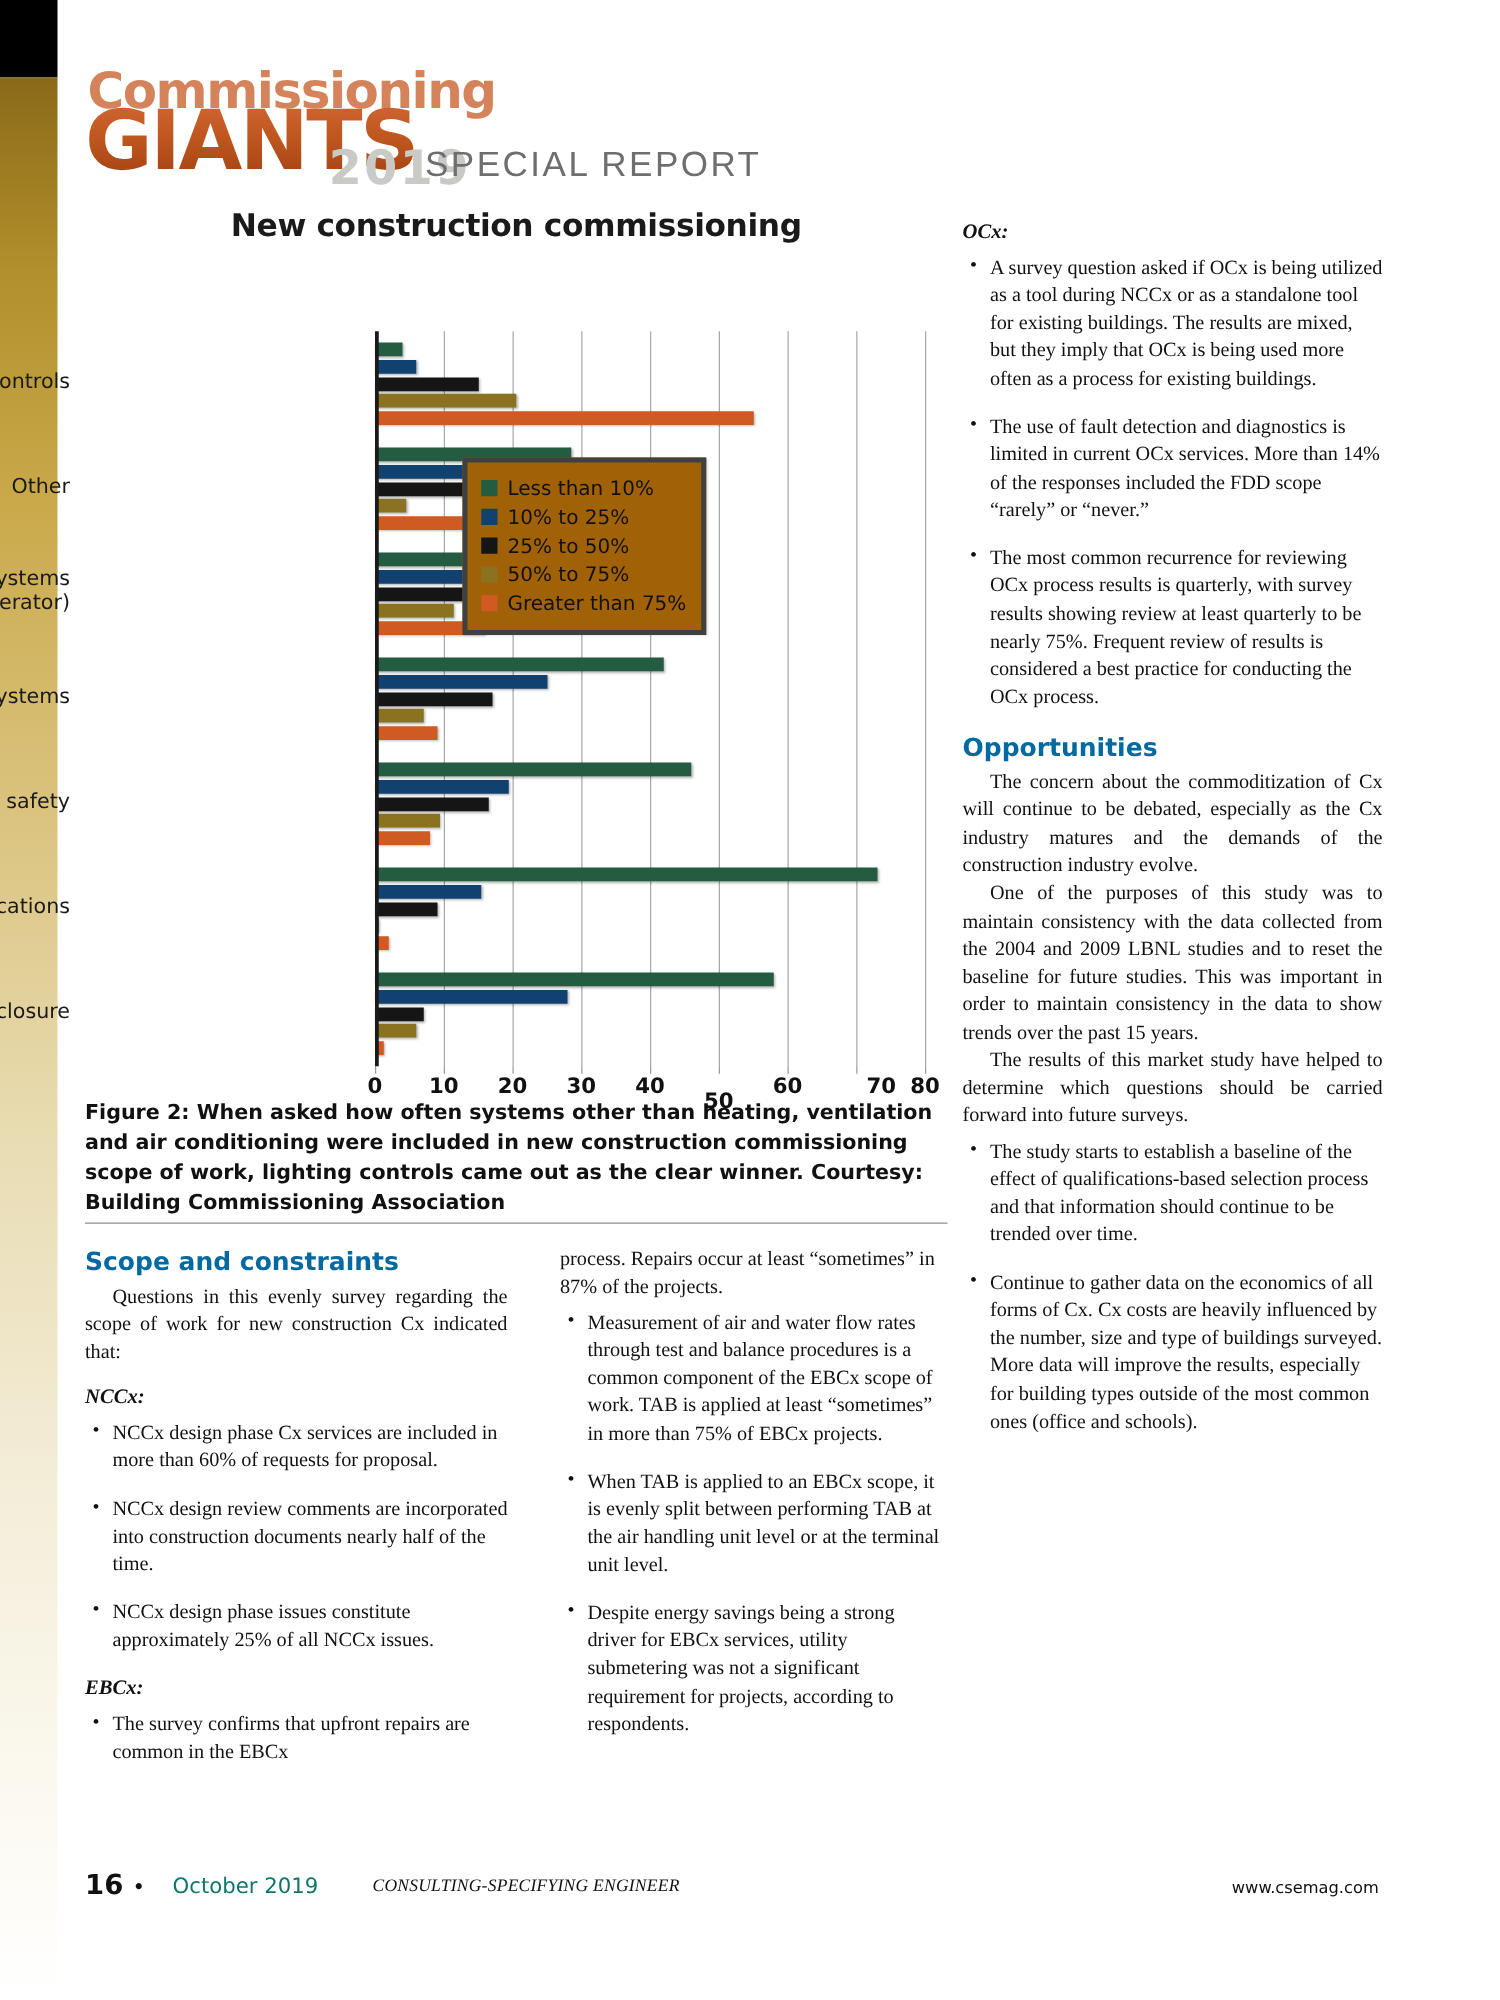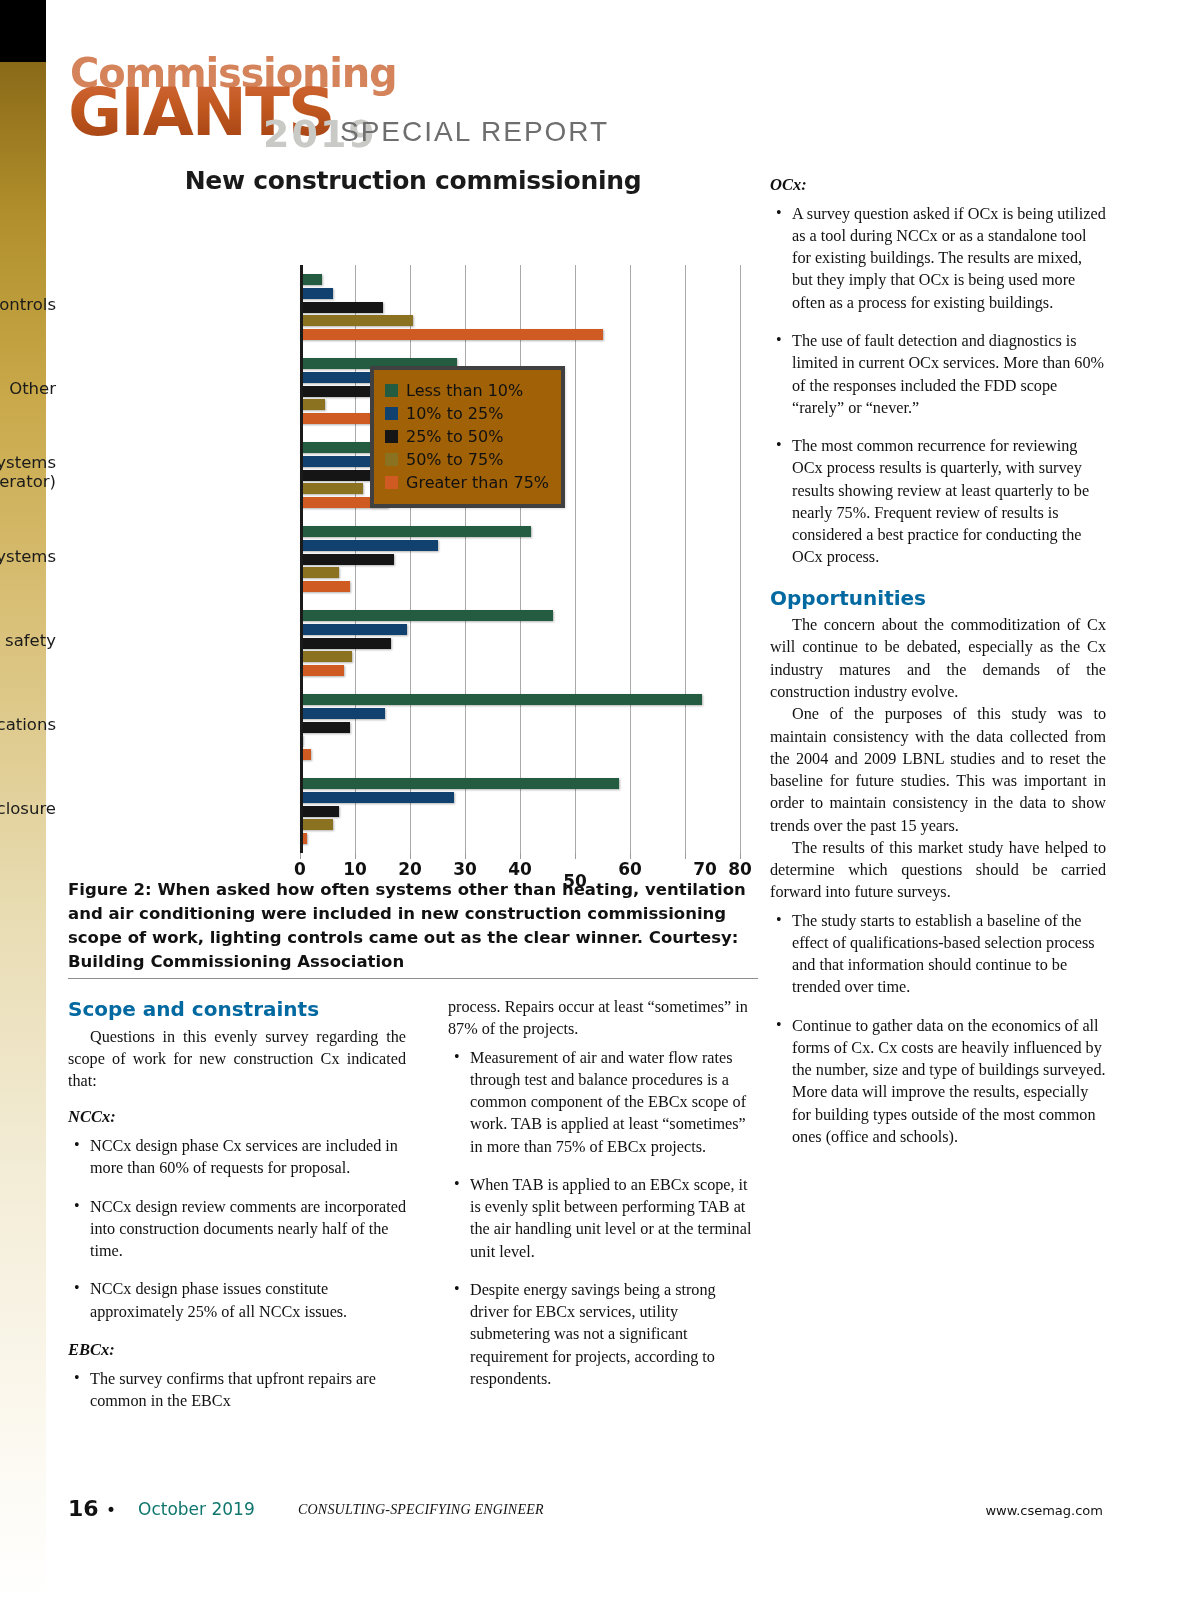--- a/index.html
+++ b/index.html
@@ -302,21 +302,21 @@
       <li>Measurement of air and water flow rates through test and balance procedures is a common component of the EBCx scope of work. TAB is applied at least “sometimes” in more than 75% of EBCx projects.</li>
       <li>When TAB is applied to an EBCx scope, it is evenly split between performing TAB at the air handling unit level or at the terminal unit level.</li>
       <li>Despite energy savings being a strong driver for EBCx services, utility submetering was not a significant requirement for projects, according to respondents.</li>
     </ul>
 </div>
 
 <div class="col" id="col3">
   <div class="h3">OCx:</div>
   <ul class="bullets" id="ocx-list">
       <li>A survey question asked if OCx is being utilized as a tool during NCCx or as a standalone tool for existing buildings. The results are mixed, but they imply that OCx is being used more often as a process for existing buildings.</li>
-      <li>The use of fault detection and diagnostics is limited in current OCx services. More than 60% of the responses included the FDD scope “rarely” or “never.”</li>
+      <li>The use of fault detection and diagnostics is limited in current OCx services. More than 14% of the responses included the FDD scope “rarely” or “never.”</li>
       <li>The most common recurrence for reviewing OCx process results is quarterly, with survey results showing review at least quarterly to be nearly 75%. Frequent review of results is considered a best practice for conducting the OCx process.</li>
     </ul>
   <div class="h2">Opportunities</div>
   <div id="opp-paras">
       <p class="para">The concern about the commoditization of Cx will continue to be debated, especially as the Cx industry matures and the demands of the construction industry evolve.</p>
       <p class="para">One of the purposes of this study was to maintain consistency with the data collected from the 2004 and 2009 LBNL studies and to reset the baseline for future studies. This was important in order to maintain consistency in the data to show trends over the past 15 years.</p>
       <p class="para">The results of this market study have helped to determine which questions should be carried forward into future surveys.</p>
     </div>
   <ul class="bullets" id="opp-list">
       <li>The study starts to establish a baseline of the effect of qualifications-based selection process and that information should continue to be trended over time.</li>

